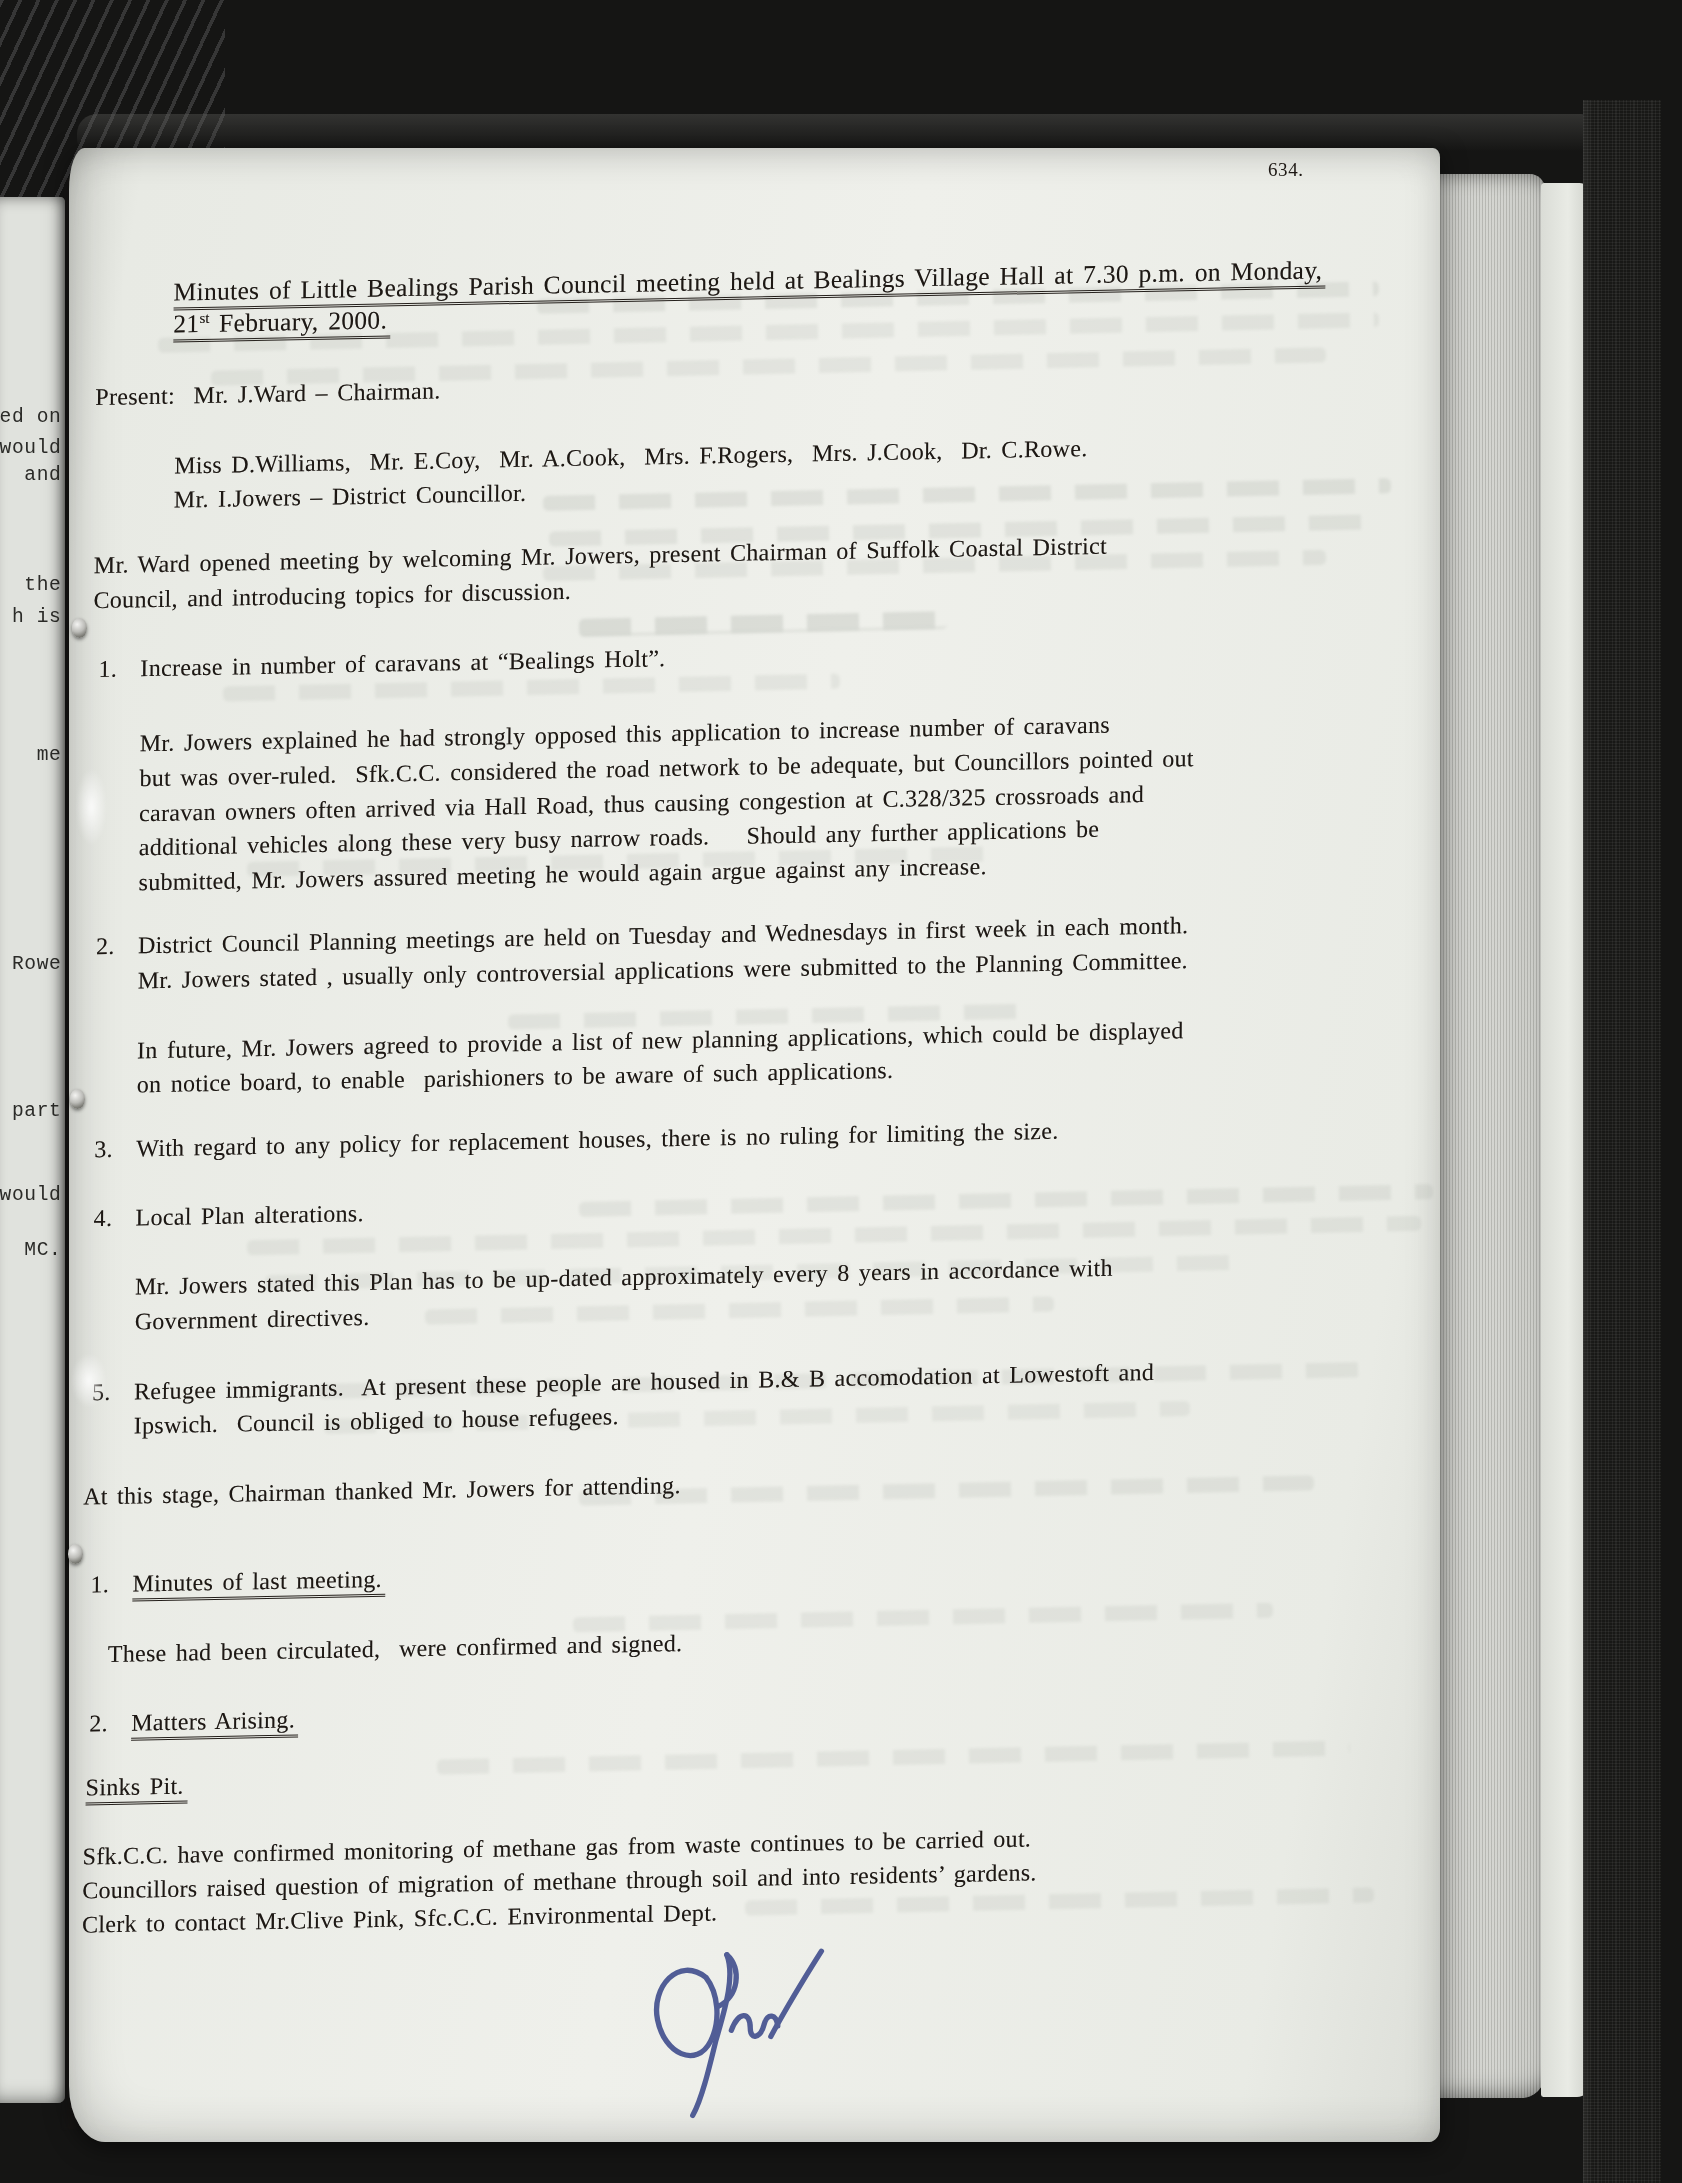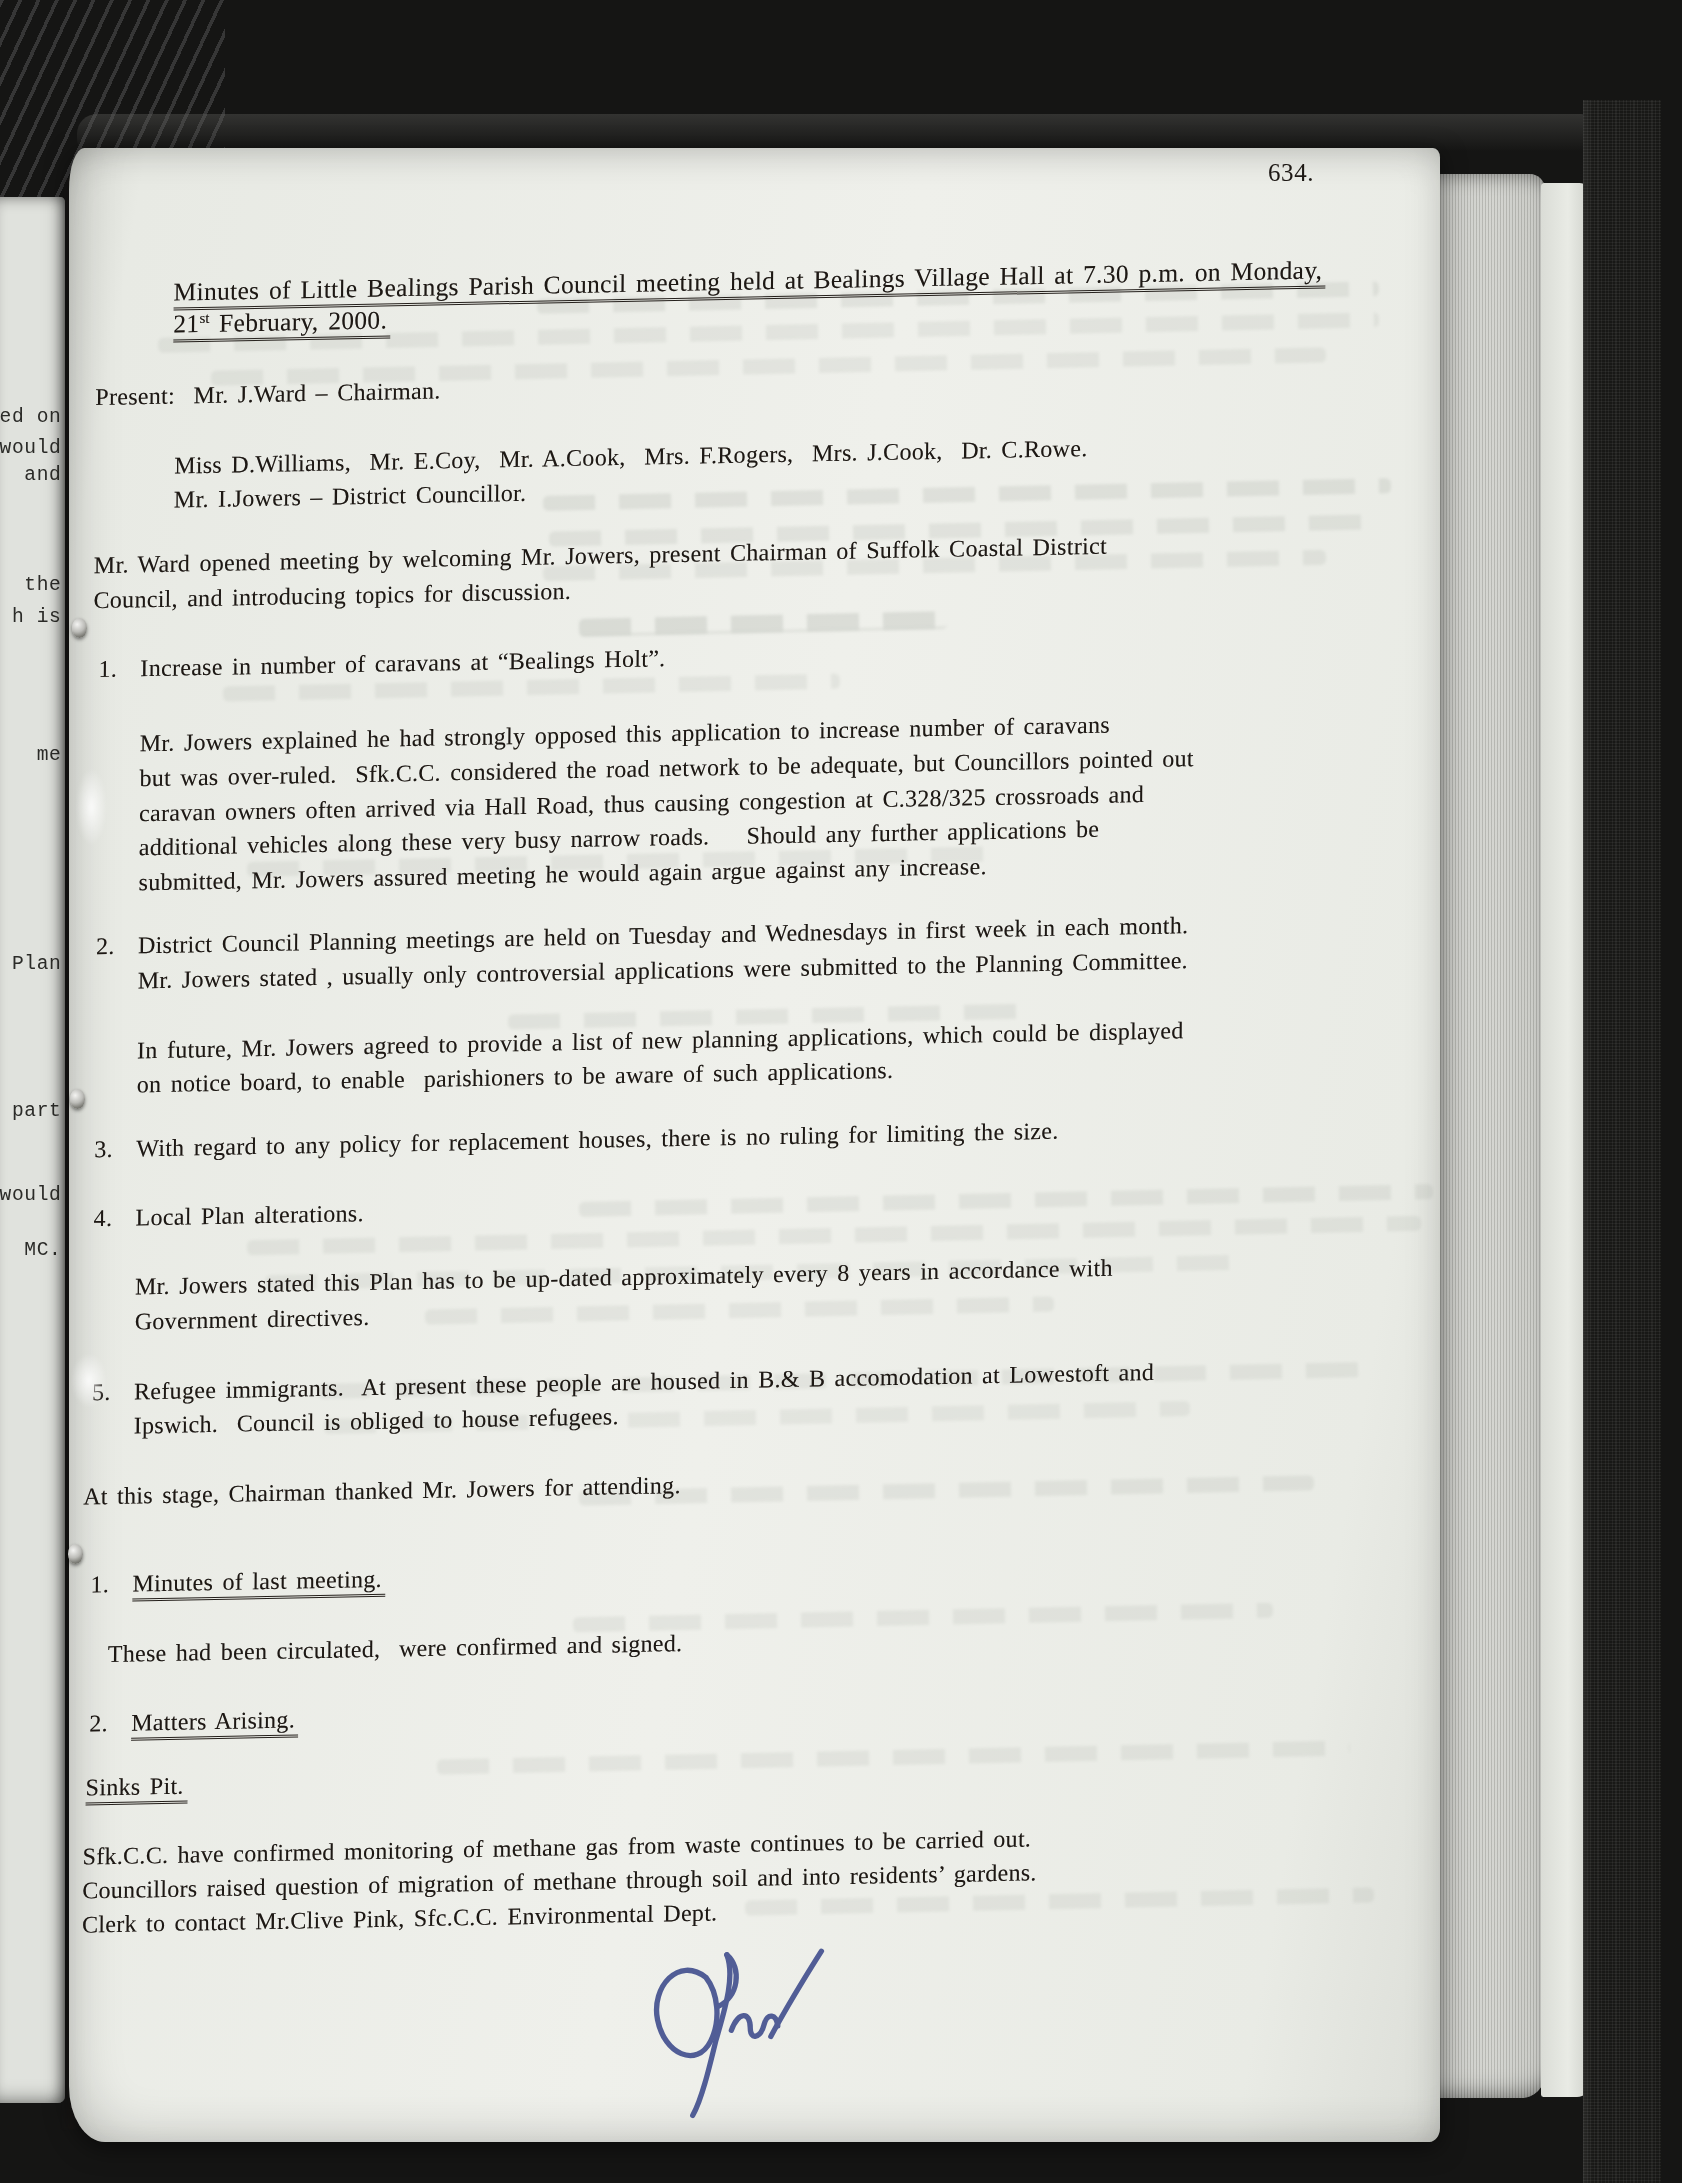--- a/index.html
+++ b/index.html
@@ -47,42 +47,42 @@
   .ghost{position:absolute;height:15px;border-radius:5.3px;filter:blur(1.8px);transform:rotate(-1.2deg);
     background:repeating-linear-gradient(90deg, rgba(112,120,110,.8) 0 52px, rgba(112,120,110,0) 52px 76px);}
   .ghost.u{border-bottom:3px solid rgba(112,120,110,.55);}
   
   .ink{position:absolute;inset:0;transform:rotate(-1.1deg) skewX(-1.6deg);transform-origin:28.5px 0;}
   .ln{position:absolute;white-space:pre;font-size:24px;line-height:1.2;color:#1d1814;
     letter-spacing:0.3px;word-spacing:3px;text-shadow:0 0 0.6px rgba(29,24,20,.35);}
   .t{font-size:25.5px;}
   .und{border-bottom:3.6px double #241f1b;padding-bottom:1.8px;padding-right:3.6px;}
   .sup{font-size:15px;position:relative;top:-9px;letter-spacing:0;}
-  .pageno{position:absolute;white-space:pre;font-size:25px;color:#1d1814;letter-spacing:0.6px;}
+  .pageno{position:absolute;white-space:pre;font-size:19px;color:#1d1814;letter-spacing:0.6px;}
   .num{display:inline-block;min-width:42px;}
 </style>
 </head>
 <body>
 
 <div class="scene">
 
   <div class="cover-corner"></div>
   <div class="cover-edge-band"></div>
   <div class="page-stack"></div>
   <div class="fore-edge"></div>
   <div class="cloth"></div>
 
   <div class="left-strip">
     <div class="frag" style="top:209px">owed on</div>
     <div class="frag" style="top:240px">se would</div>
     <div class="frag" style="top:267px">and</div>
     <div class="frag" style="top:377px">the</div>
     <div class="frag" style="top:409px">h is</div>
     <div class="frag" style="top:547px">me</div>
-    <div class="frag" style="top:756px">Plan</div>
+    <div class="frag" style="top:756px">Rowe</div>
     <div class="frag" style="top:903px">ve part</div>
     <div class="frag" style="top:987px">would</div>
     <div class="frag" style="top:1042px">MC.</div>
   </div>
   <div class="gutter"></div>
   <div class="stud" style="left:72px;top:618px"></div>
   <div class="stud" style="left:70px;top:1089px"></div>
   <div class="stud" style="left:68px;top:1544px"></div>
   <div class="glare" style="left:76px;top:768px;width:31px;height:78px"></div>
   <div class="glare" style="left:71px;top:1353px;width:36px;height:55px"></div>

